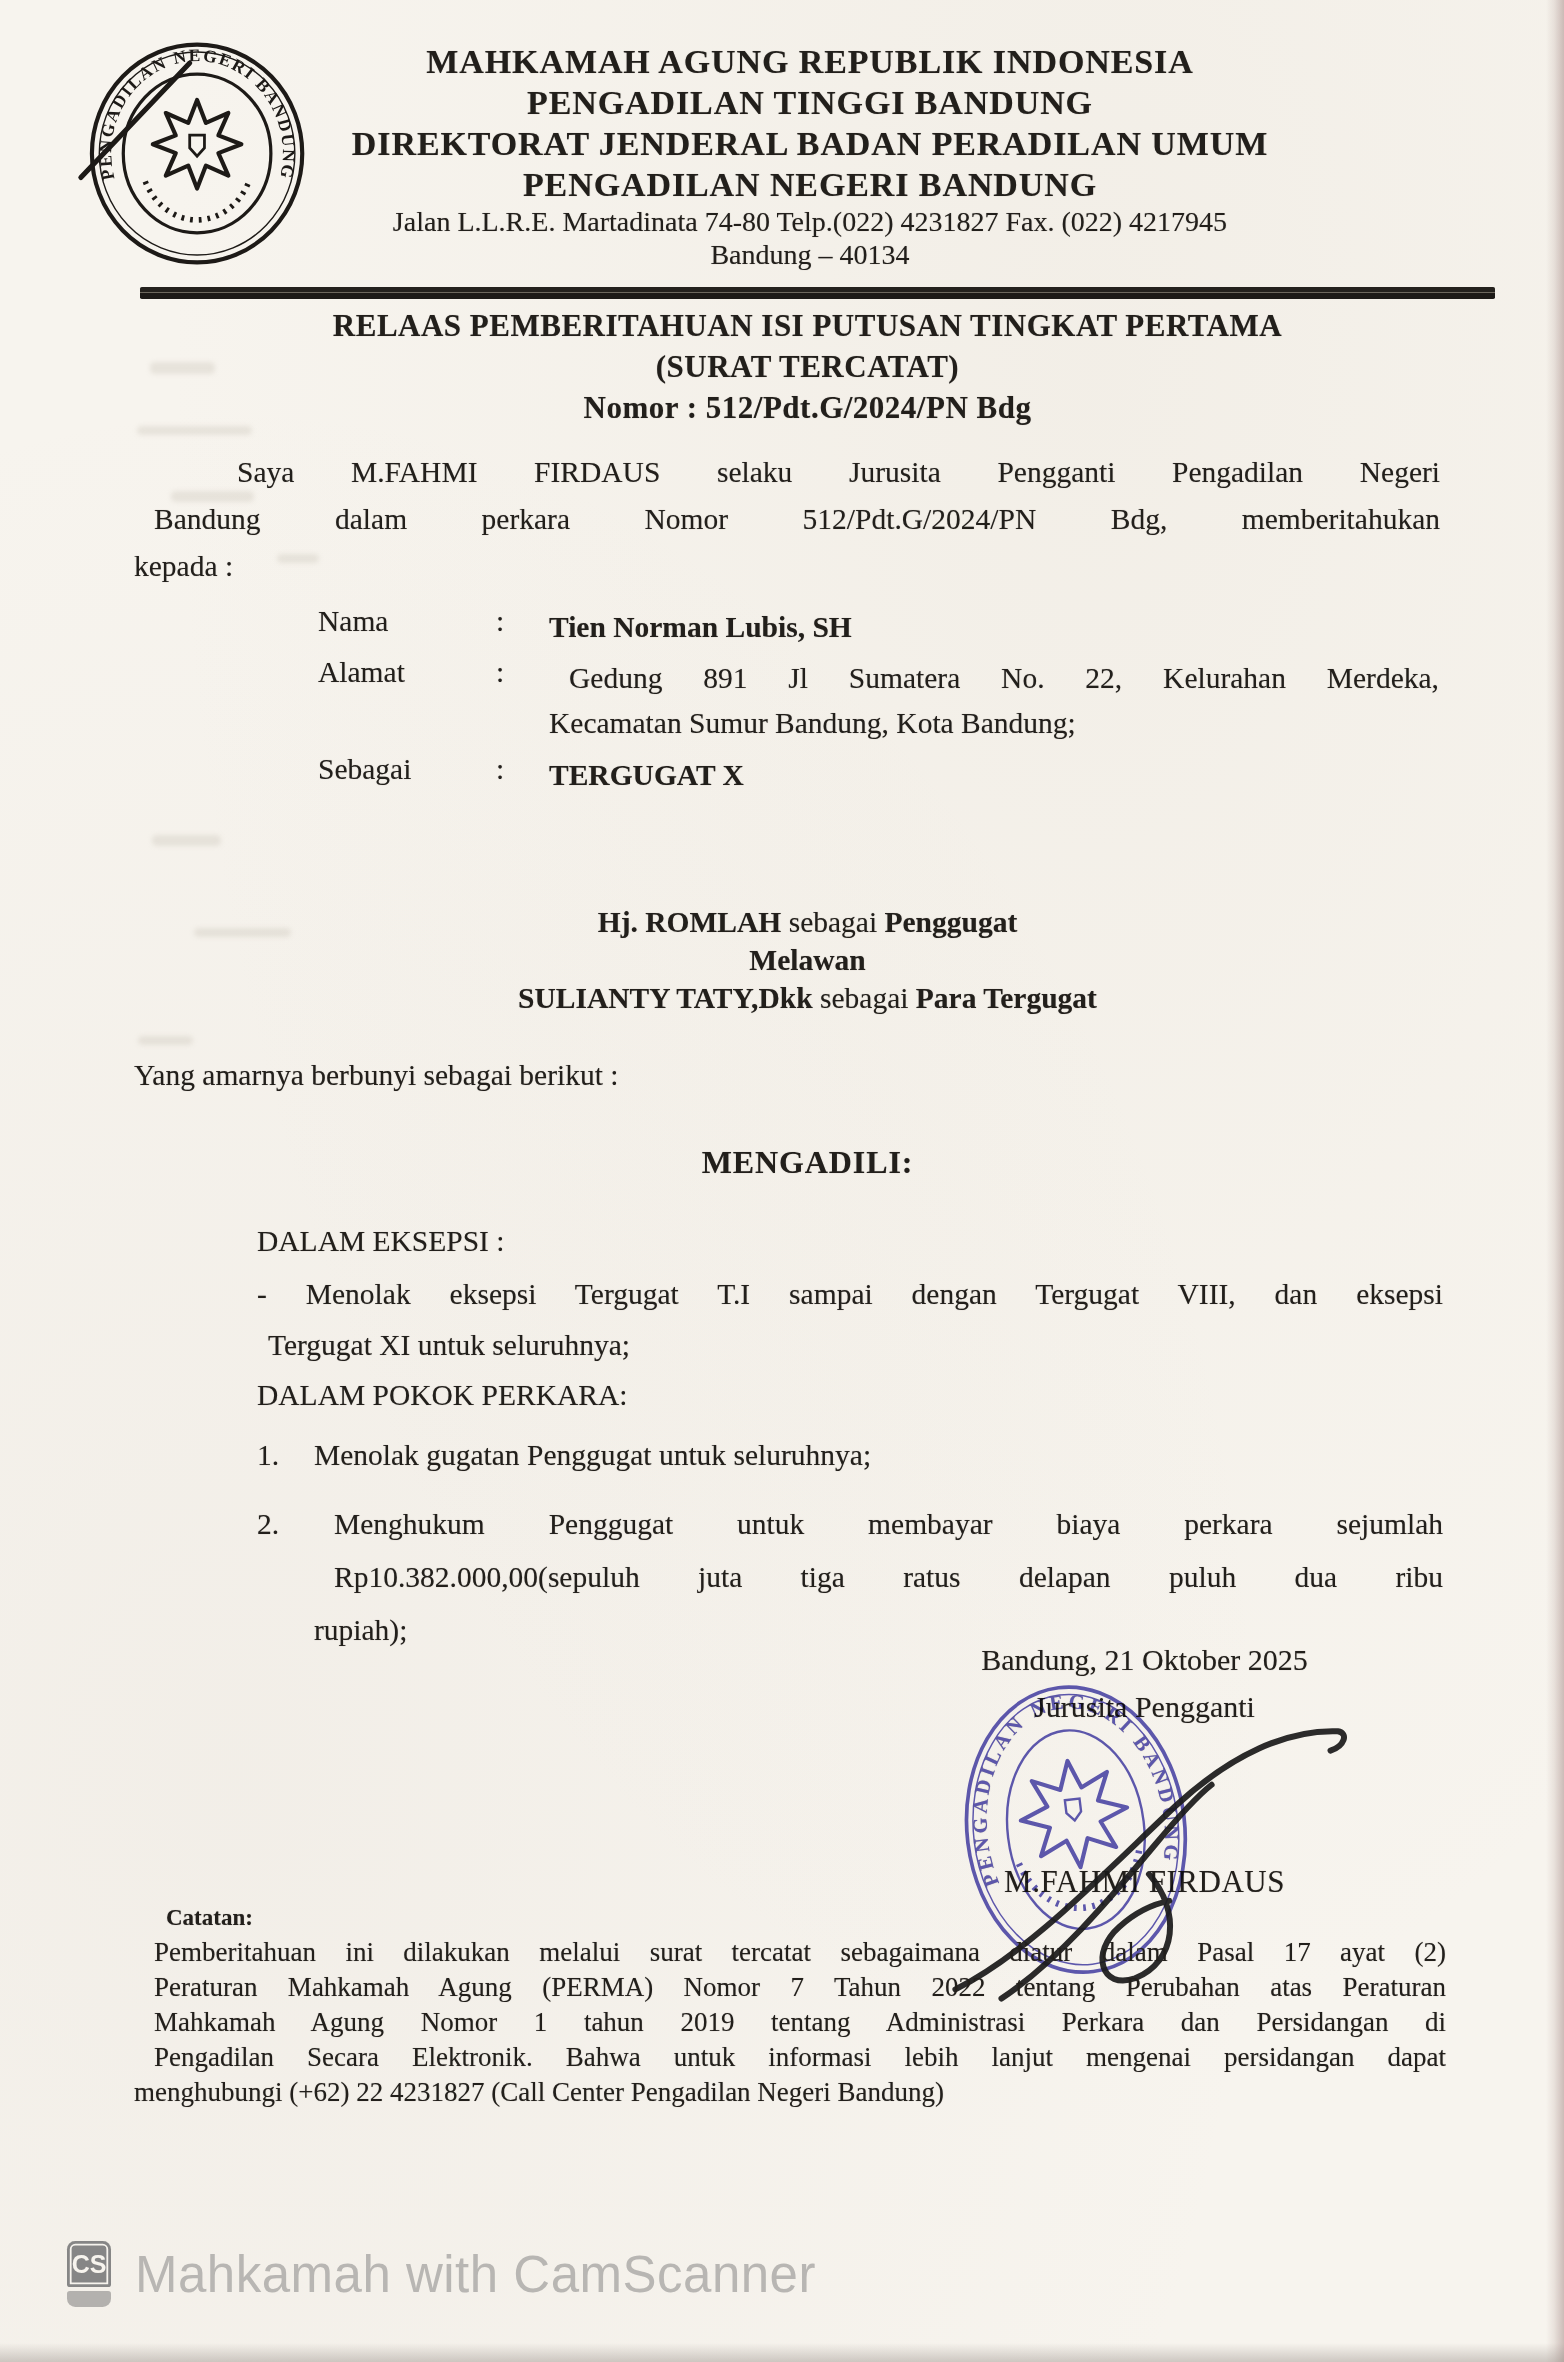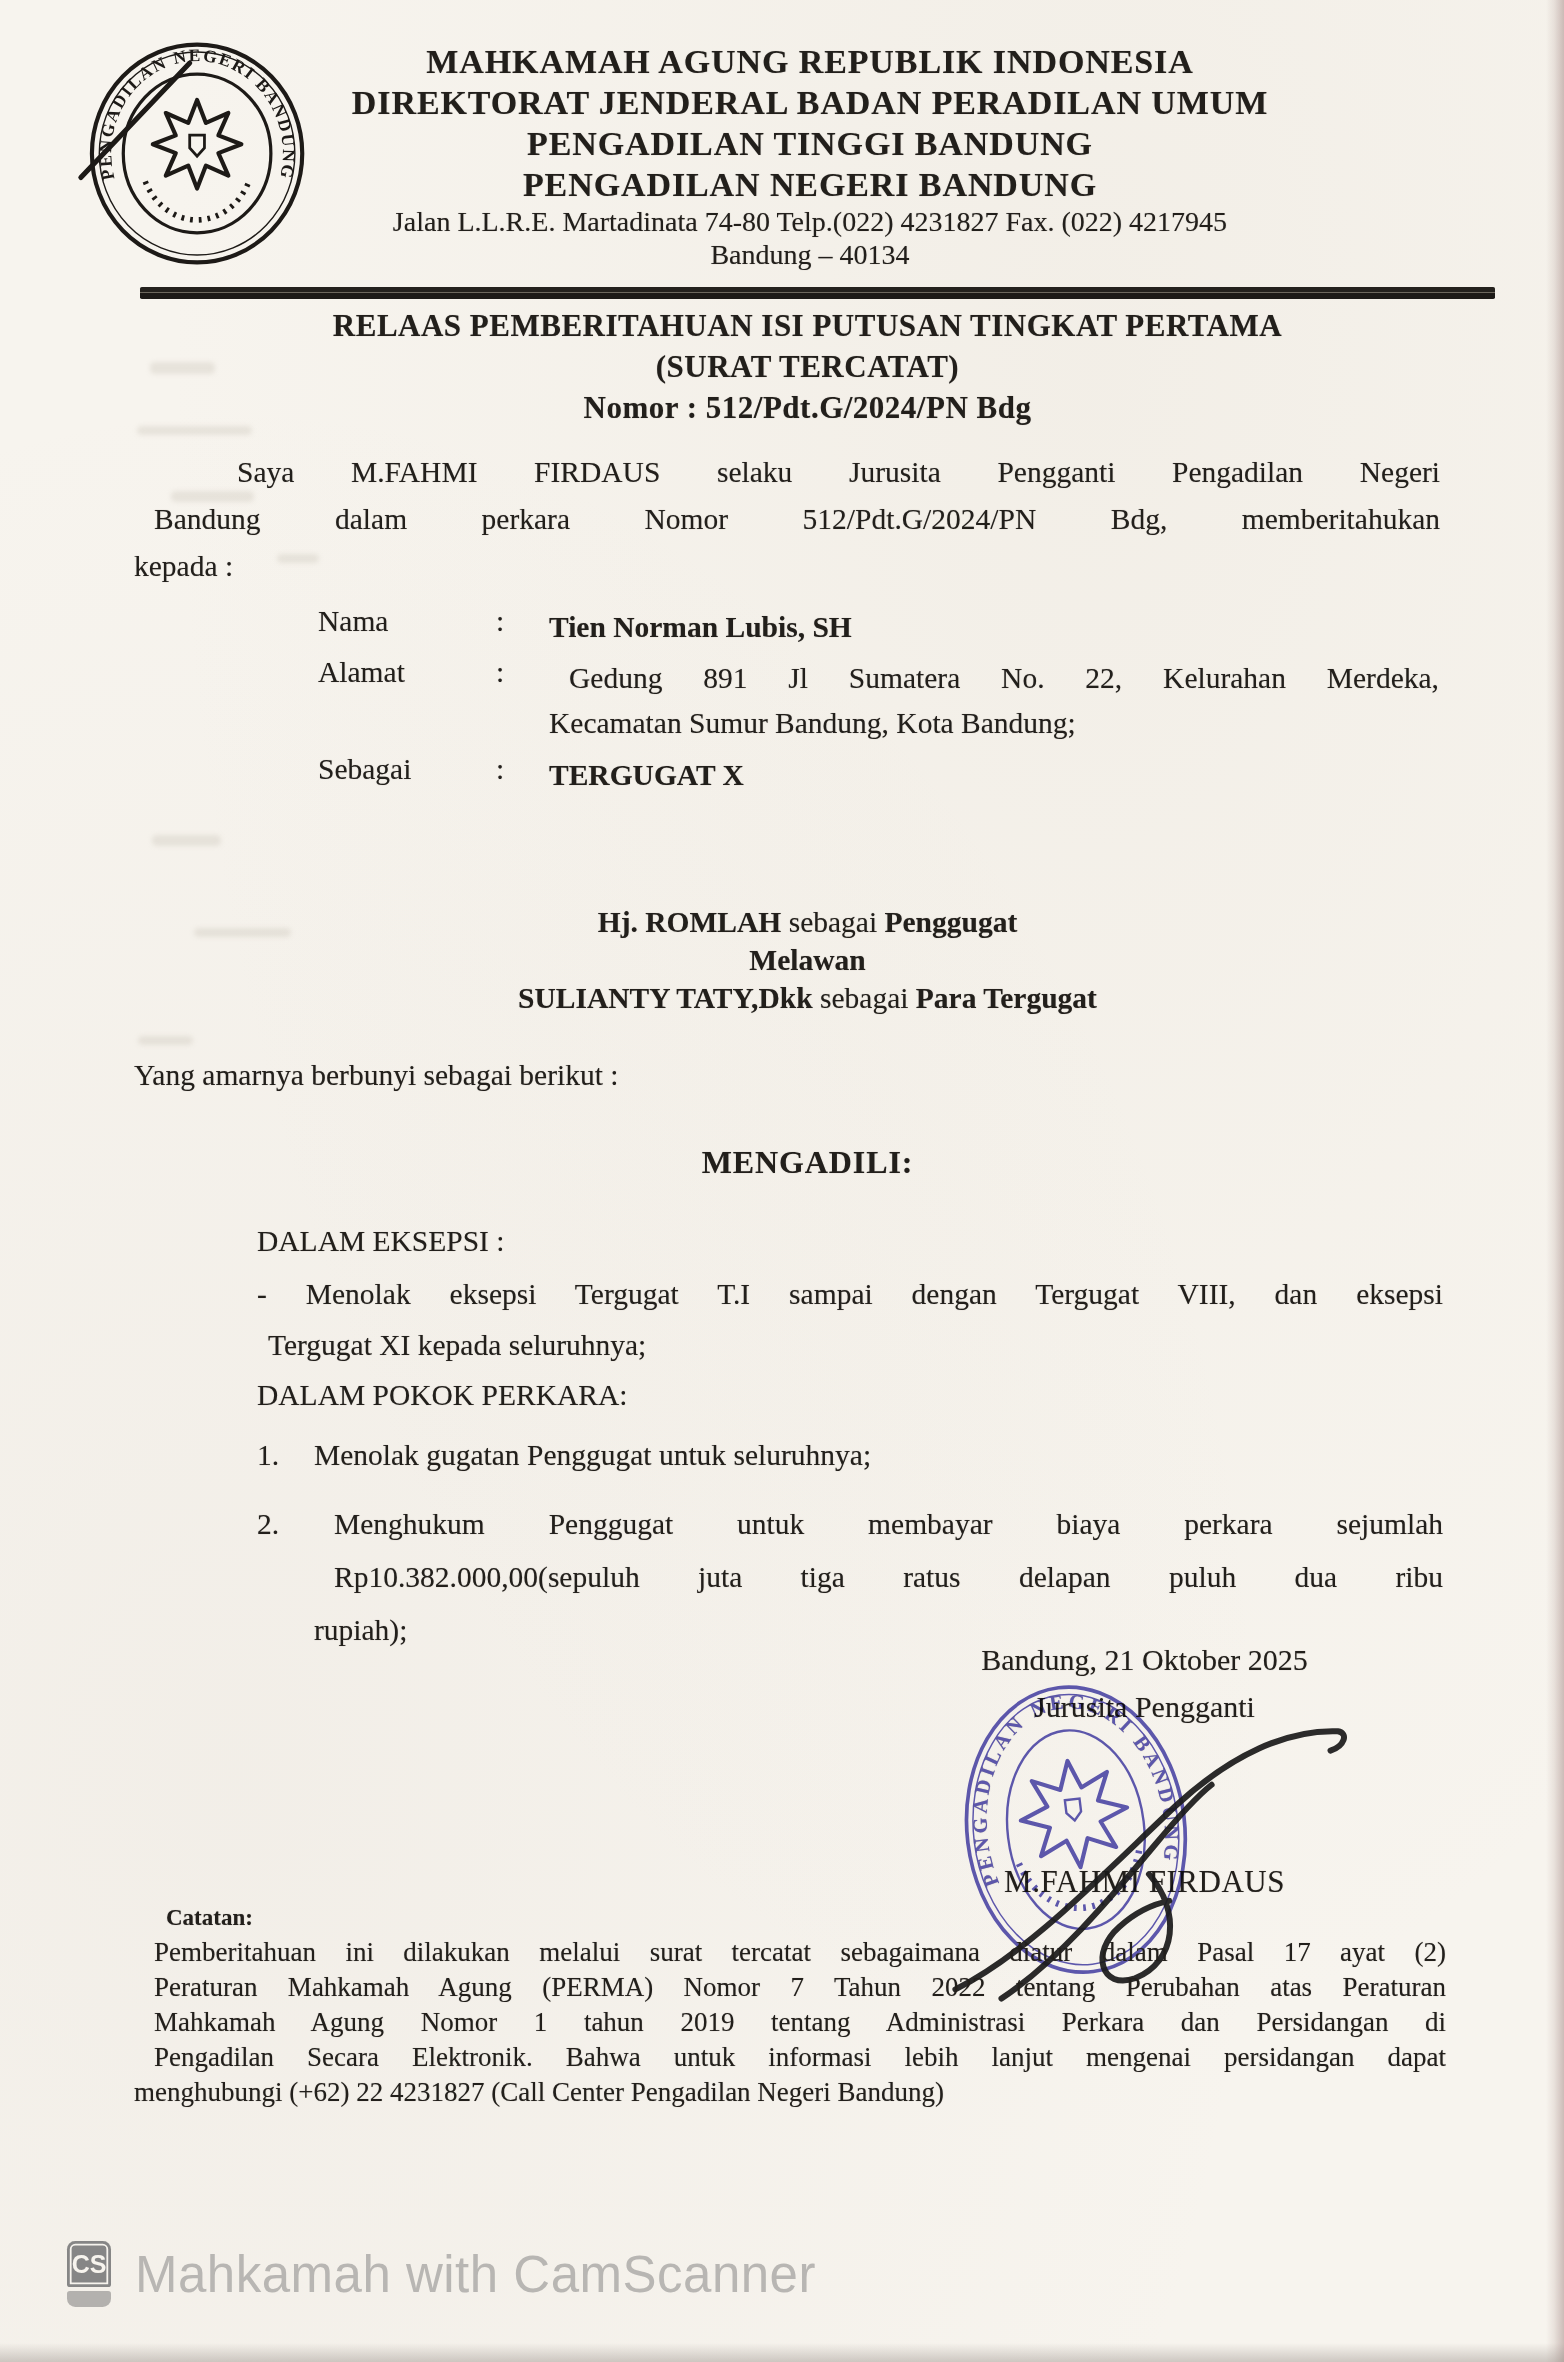--- a/index.html
+++ b/index.html
@@ -109,22 +109,22 @@
         <path stroke-width="3" d="M120 106 h16 v14 l-8 9 l-8 -9 z"></path>
         <path d="M 71.8 156.4 A 62 72 0 0 0 184.2 156.4" stroke-width="6" stroke-dasharray="3 6.5"></path>
         <path d="M 2 152 L 120 28" stroke-width="5.5" stroke-linecap="round"></path>
       </g>
       <text font-size="19" font-weight="bold" letter-spacing="2" fill="#1d1a17" font-family="Liberation Serif, DejaVu Serif, serif">
         <textPath href="#sealTextPath" startOffset="50%" text-anchor="middle">PENGADILAN NEGERI BANDUNG</textPath>
       </text>
     </svg>
     <div class="lh-text ink">
       <div class="lh-line">MAHKAMAH AGUNG REPUBLIK INDONESIA</div>
+      <div class="lh-line">PENGADILAN TINGGI BANDUNG</div>
       <div class="lh-line">DIREKTORAT JENDERAL BADAN PERADILAN UMUM</div>
-      <div class="lh-line">PENGADILAN TINGGI BANDUNG</div>
       <div class="lh-line">PENGADILAN NEGERI BANDUNG</div>
       <div class="lh-addr">Jalan L.L.R.E. Martadinata 74-80 Telp.(022) 4231827 Fax. (022) 4217945</div>
       <div class="lh-addr">Bandung – 40134</div>
     </div>
   </header>
   <div class="rule"></div>
 
   <section class="title-block ink">
     <div class="title-line">RELAAS PEMBERITAHUAN ISI PUTUSAN  TINGKAT PERTAMA</div>
     <div class="title-line">(SURAT TERCATAT)</div>
@@ -173,21 +173,21 @@
     </div>
   </section>
 
   <p class="amar-intro ink">Yang amarnya berbunyi sebagai berikut :</p>
   <h2 class="verdict-heading ink">MENGADILI:</h2>
 
   <section class="verdict ink">
     <p class="vsub">DALAM EKSEPSI :</p>
     <p class="eksepsi">
       <span class="jl l1">- Menolak eksepsi Tergugat T.I sampai dengan Tergugat VIII, dan eksepsi</span>
-      <span class="nl">Tergugat XI kepada seluruhnya;</span>
+      <span class="nl">Tergugat XI untuk seluruhnya;</span>
     </p>
     <p class="vsub pokok">DALAM POKOK PERKARA:</p>
     <div class="vitem">
       <span class="vnum">1.</span>
       <div class="vtext">
         <span class="nl">Menolak gugatan Penggugat untuk seluruhnya;</span>
       </div>
     </div>
     <div class="vitem">
       <span class="vnum">2.</span>

